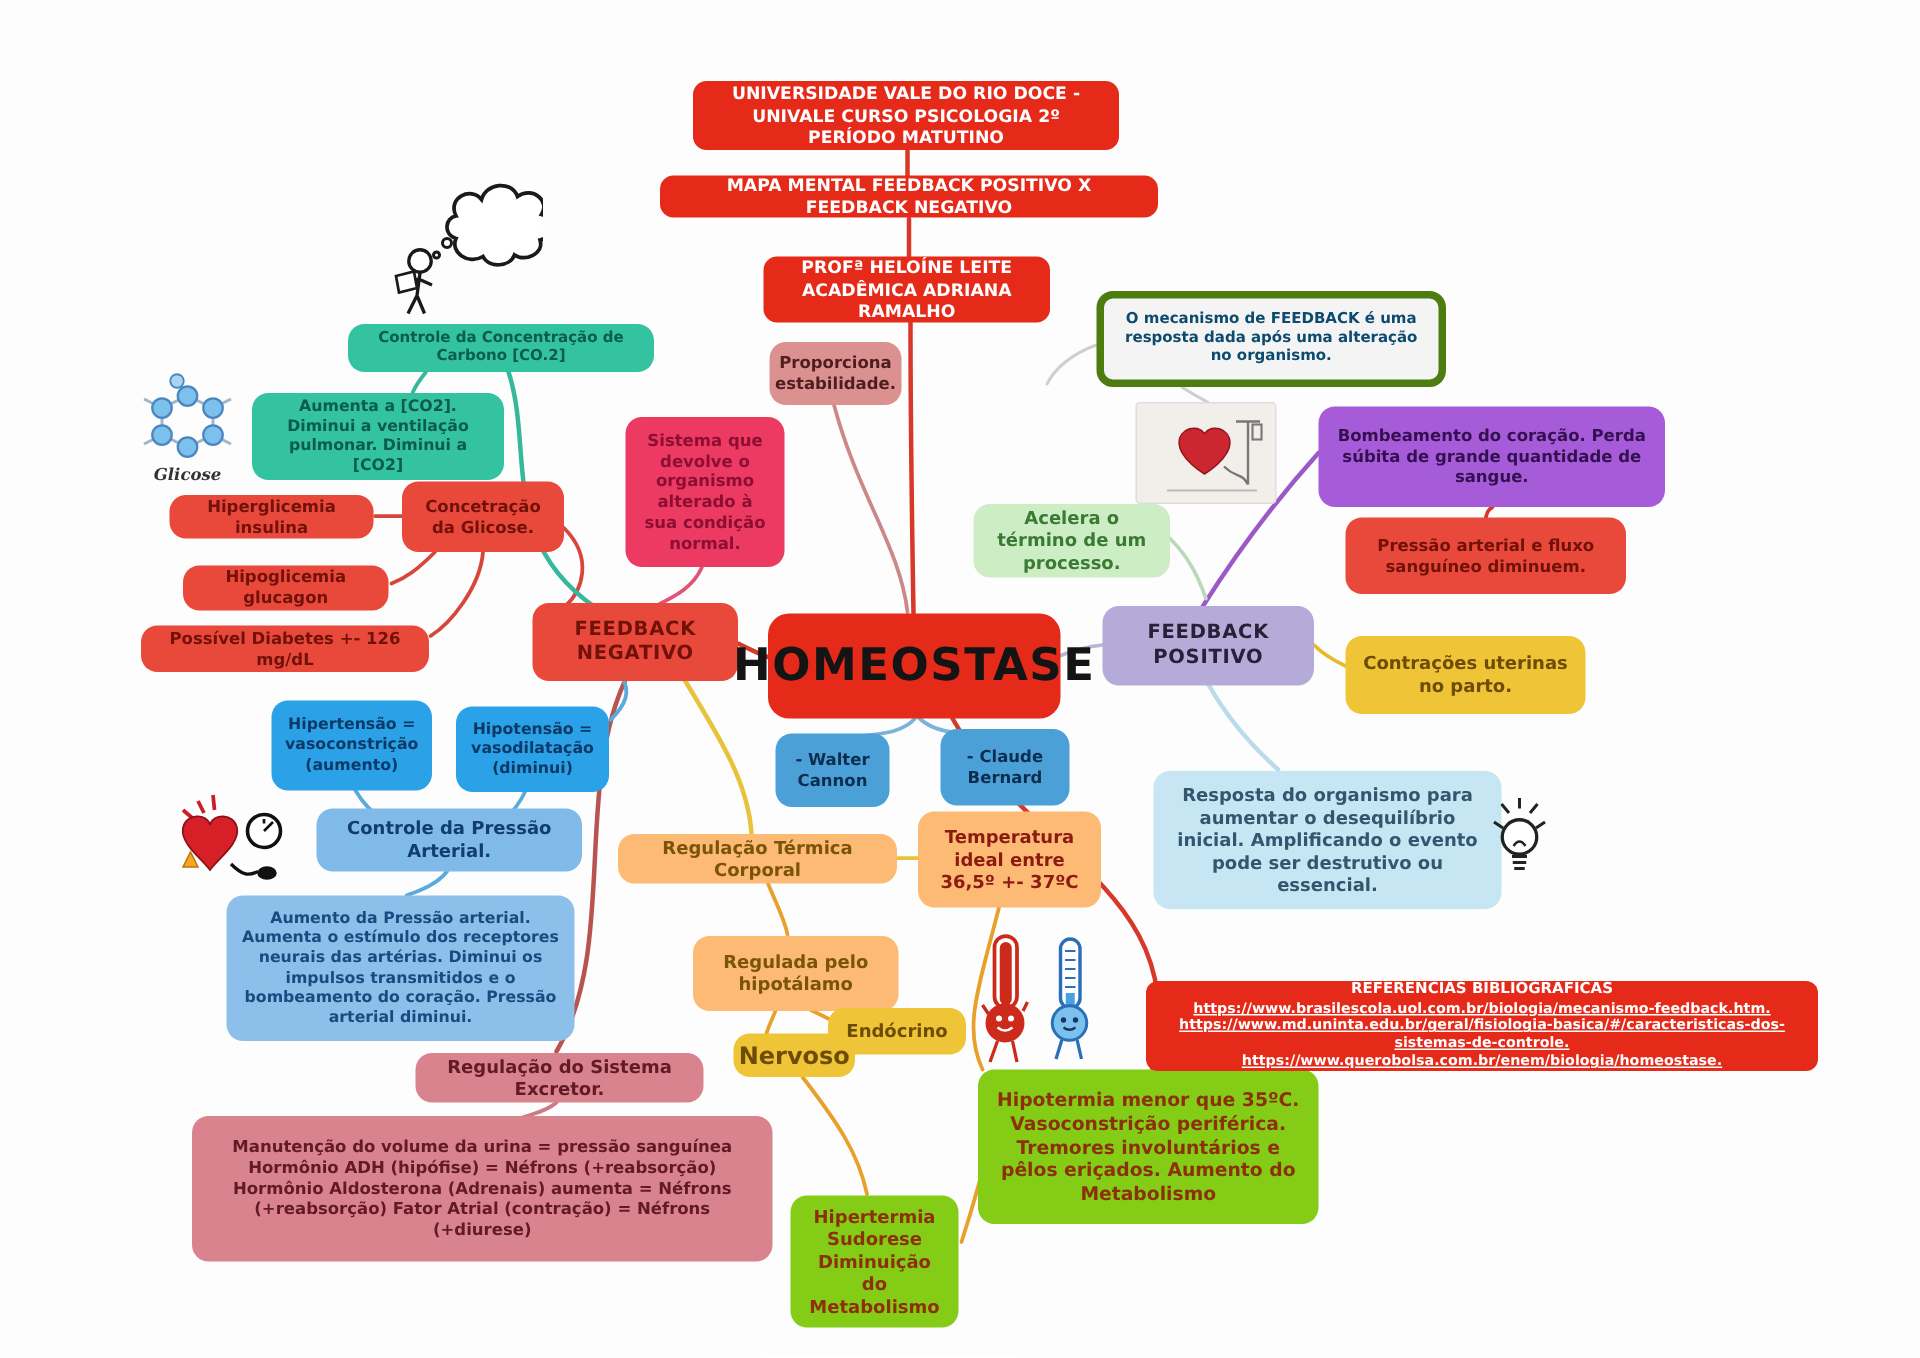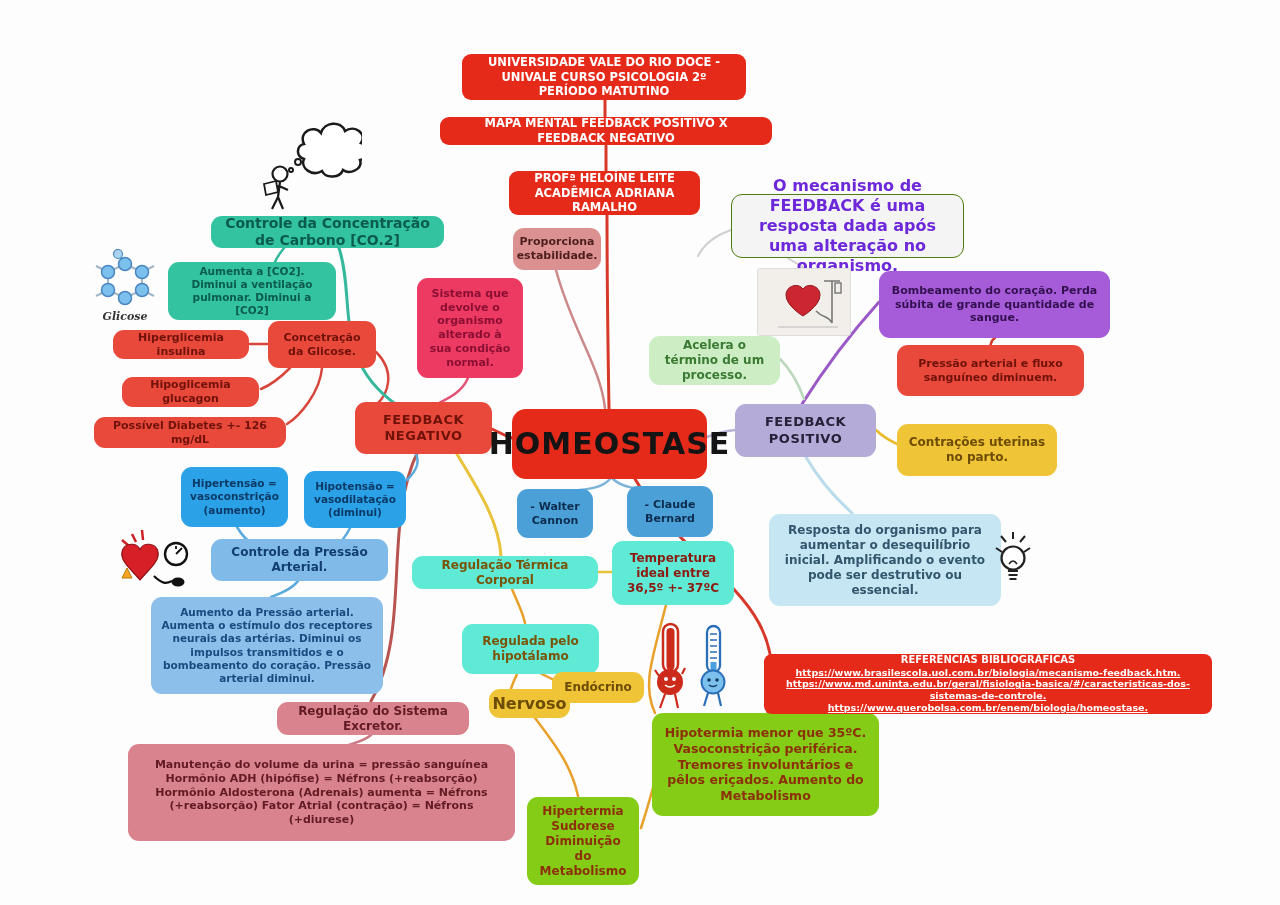--- a/index.html
+++ b/index.html
@@ -9,25 +9,25 @@
   .node{position:absolute;z-index:2;border-radius:11px;display:flex;align-items:center;
         justify-content:center;text-align:center;padding:4px 9px;box-sizing:border-box;
         font-size:11px;line-height:1.25;font-weight:bold;}
   .hdr{border-radius:9px;font-size:11.5px;line-height:1.3;}
   .c-redstrong{background:#e52a1a;color:#ffffff;}
   .c-rednode{background:#e9493a;color:#70120a;}
   .c-homeo{background:#e52a1a;color:#141414;font-size:30px;letter-spacing:1px;border-radius:14px;}
   .c-teal{background:#33c3a0;color:#0b5c4c;}
   .c-crimson{background:#ec3a63;color:#8c0f33;}
   .c-rose{background:#dc9191;color:#4e1d1d;}
-  .c-white{background:#f4f4f4;color:#6d28d9;border:1px solid #4d7c0f;font-size:16px;}
+  .c-white{background:#f4f4f4;color:#0c4a6e;border:5px solid #4d7c0f;font-size:10px;}
   .c-purple{background:#a65bd8;color:#33104f;}
   .c-lavender{background:#b4abd8;color:#262038;font-size:12.5px;}
   .c-yellow{background:#f0c437;color:#6d4c06;}
-  .c-yellowlight{background:#5eead4;color:#7a5408;}
+  .c-yellowlight{background:#fdba74;color:#7a5408;}
   .c-green{background:#cdedc5;color:#3a7a33;font-size:12px;}
   .c-blue{background:#4ba0d8;color:#0d2d4e;}
   .c-bluebright{background:#2ba1e8;color:#0b3a66;font-size:10.5px;}
   .c-bluelight{background:#7fbae8;color:#113e6e;}
   .c-bluepale{background:#8cc0ea;color:#1a4a80;font-size:10.5px;}
   .c-skyblue{background:#c5e6f2;color:#33566e;font-size:12px;}
   .c-pink{background:#d9838e;color:#621a24;}
   .c-orange{background:#84cc16;color:#8c3008;}
   .t-darkred{color:#8c1a10;}
   .fb{font-size:13px;letter-spacing:.5px;}
@@ -95,21 +95,21 @@
     </g>
   </svg>
 
   <div class="node c-redstrong hdr" style="left:462px;top:54px;width:284px;height:46px">UNIVERSIDADE VALE DO RIO DOCE - UNIVALE CURSO PSICOLOGIA 2º PERÍODO MATUTINO</div>
   <div class="node c-redstrong hdr" style="left:440px;top:117px;width:332px;height:28px">MAPA MENTAL FEEDBACK POSITIVO X FEEDBACK NEGATIVO</div>
   <div class="node c-redstrong hdr" style="left:509px;top:171px;width:191px;height:44px;flex-direction:column">
     <div>PROFª HELOÍNE LEITE</div>
     <div>ACADÊMICA ADRIANA RAMALHO</div>
   </div>
 
-  <div class="node c-teal" style="left:211px;top:216px;width:233px;height:32px;font-size:14px">Controle da Concentração de Carbono [CO.2]</div>
+  <div class="node c-teal" style="left:232px;top:216px;width:204px;height:32px;font-size:10px">Controle da Concentração de Carbono [CO.2]</div>
   <div class="node c-teal" style="left:168px;top:262px;width:168px;height:58px;font-size:10.5px">Aumenta a [CO2]. Diminui a ventilação pulmonar. Diminui a [CO2]</div>
 
   <div class="node c-rose" style="left:513px;top:228px;width:88px;height:42px">Proporciona estabilidade.</div>
   <div class="node c-white" style="left:731px;top:194px;width:233px;height:64px">O mecanismo de FEEDBACK é uma resposta dada após uma alteração no organismo.</div>
   <div class="node c-crimson" style="left:417px;top:278px;width:106px;height:100px">Sistema que devolve o organismo alterado à sua condição normal.</div>
 
   <div class="node c-rednode" style="left:268px;top:321px;width:108px;height:47px">Concetração da Glicose.</div>
   <div class="node c-rednode" style="left:113px;top:330px;width:136px;height:29px">Hiperglicemia insulina</div>
   <div class="node c-rednode" style="left:122px;top:377px;width:137px;height:30px">Hipoglicemia glucagon</div>
   <div class="node c-rednode" style="left:94px;top:417px;width:192px;height:31px">Possível Diabetes +- 126 mg/dL</div>

